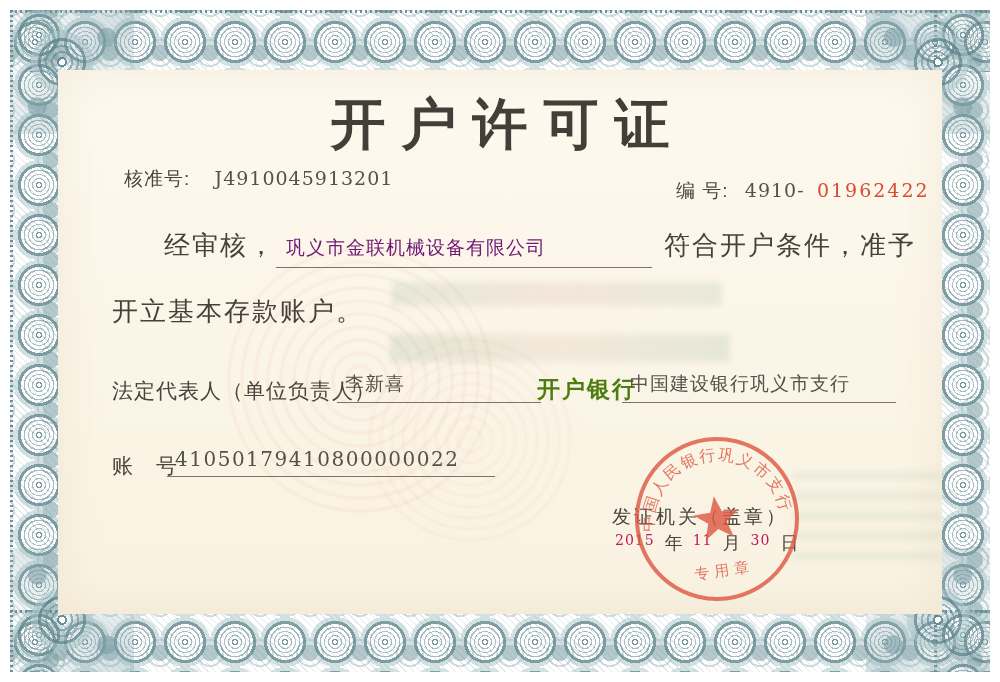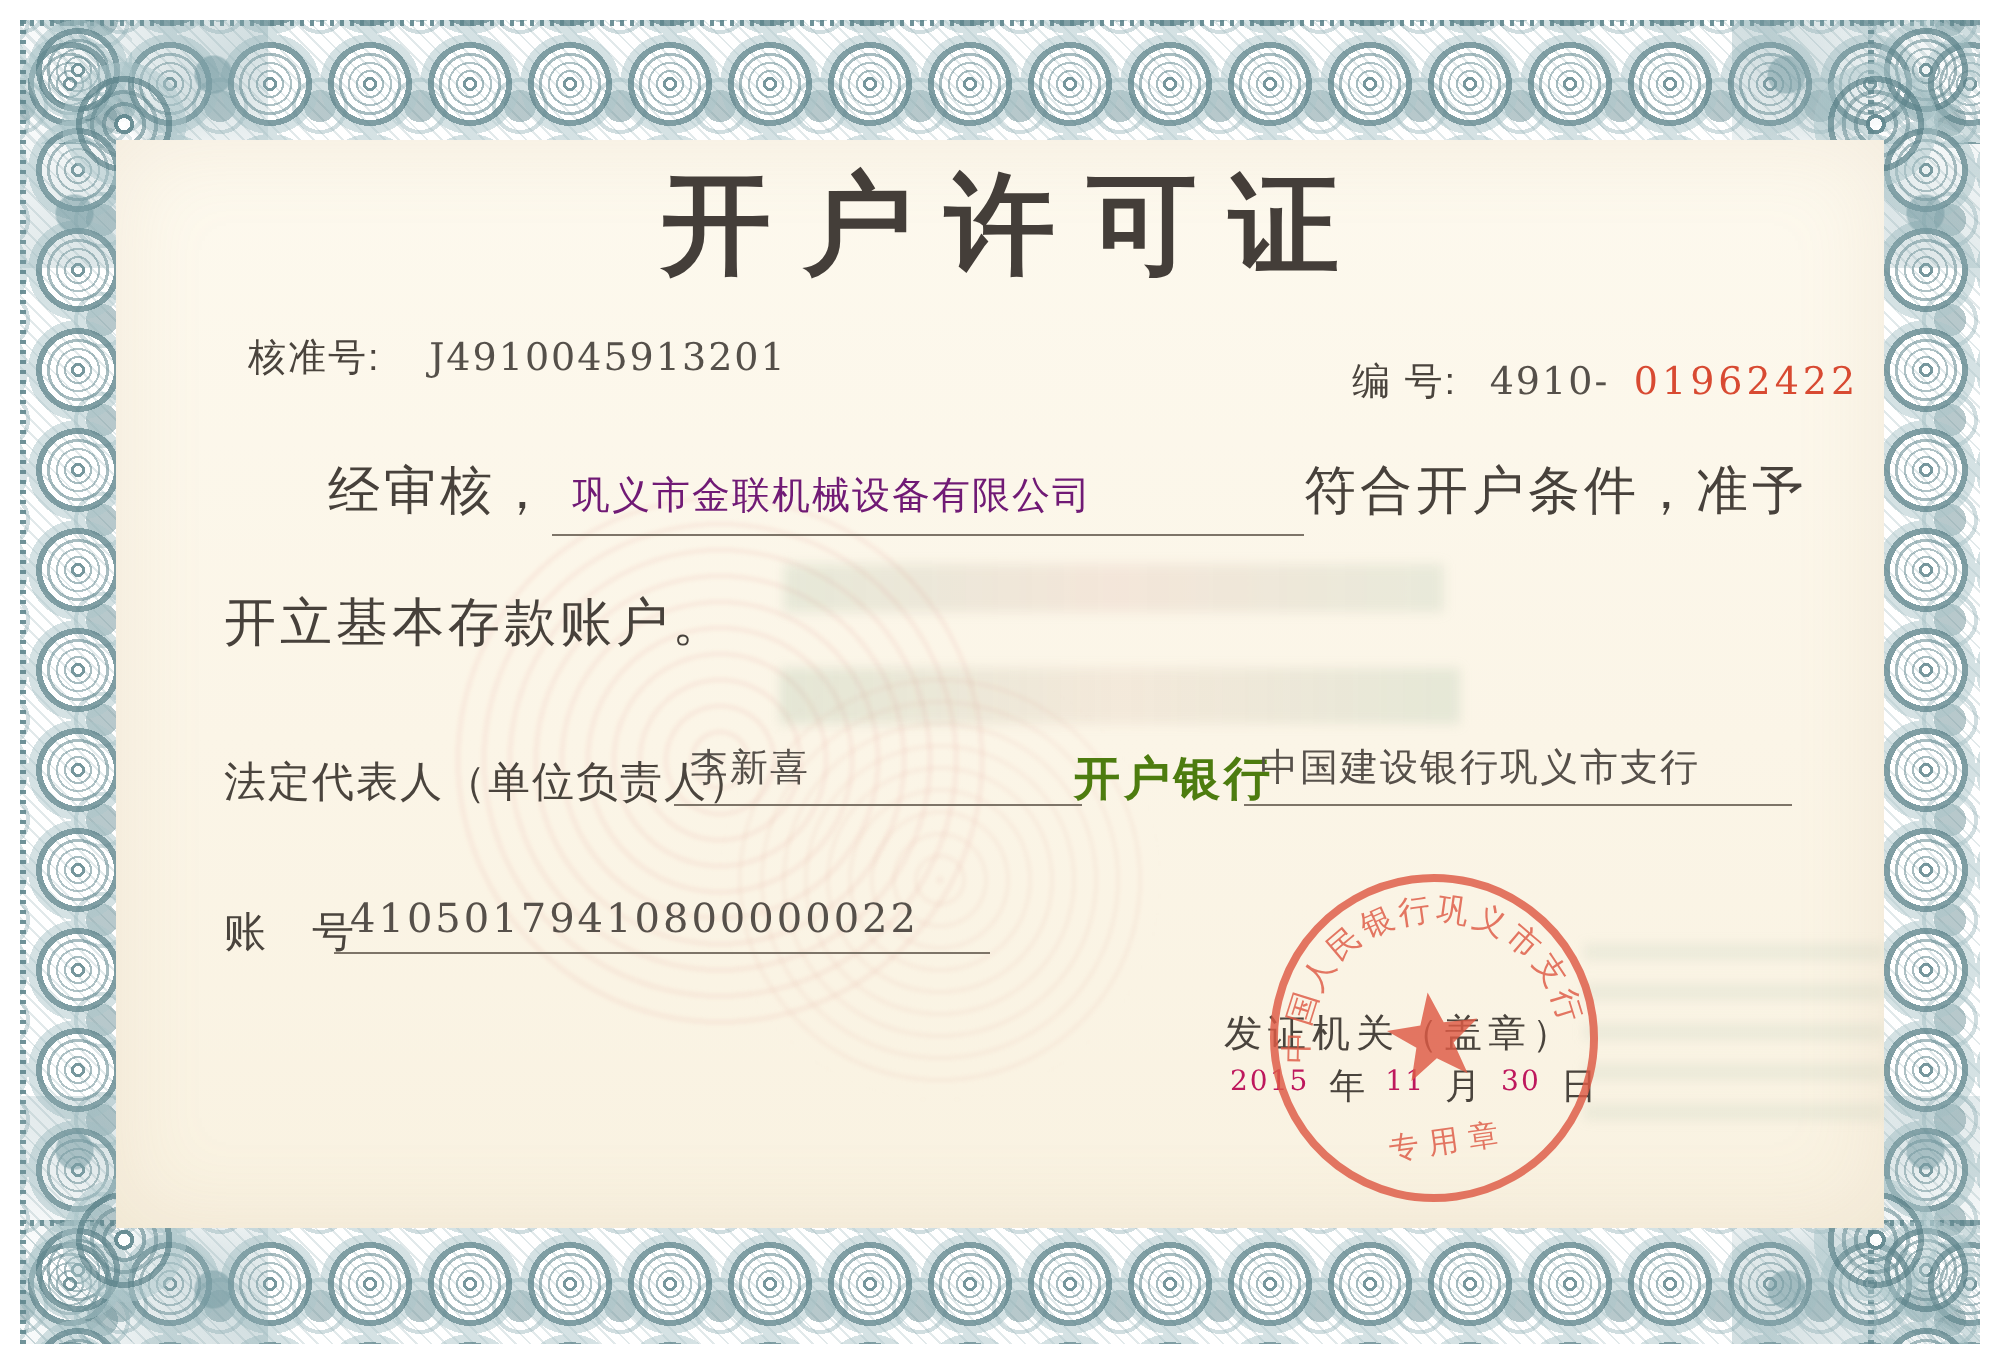--- a/index.html
+++ b/index.html
@@ -70,37 +70,37 @@
     background:linear-gradient(90deg, rgba(150,180,150,.20), rgba(205,150,140,.16), rgba(150,180,150,.18)); filter:blur(3px); }
   .wm-ghost2 { left:390px; top:334px; width:340px; height:28px;
     background:linear-gradient(90deg, rgba(146,178,148,.22), rgba(200,160,140,.14), rgba(146,178,148,.20)); filter:blur(3px); }
   .wm-ghost3 { left:792px; top:472px; width:150px; height:100px;
     background:repeating-linear-gradient(180deg, rgba(150,180,155,.14) 0 8px, rgba(255,255,255,0) 8px 20px); filter:blur(3px); }
 
   
   .content { position:absolute; inset:0; z-index:5; color:#4a443d; }
   .abs { position:absolute; }
   .title {
-    left:0; right:0; top:76px; text-align:center;
+    left:0; right:0; top:88px; text-align:center;
     font-family:"DejaVu Serif","Liberation Serif",serif;
     font-size:55px; font-weight:700; letter-spacing:16px; text-indent:16px;
     color:#443e39;
   }
   .meta { font-size:19px; letter-spacing:1px; color:#4a443d; }
   .sernum {
     font-family:"DejaVu Serif","Liberation Serif",serif;
     color:#55504a; letter-spacing:1px;
   }
   .red { color:#d84a32; font-family:"DejaVu Serif","Liberation Serif",serif; letter-spacing:2px; }
   .bodytext { font-size:26px; color:#47413b; letter-spacing:2px; }
   .line1 { left:164px; top:228px; display:flex; align-items:baseline; }
   .uline { border-bottom:1.5px solid #7d7468; }
   .company { display:inline-block; width:362px; font-size:19px; letter-spacing:1px;
     color:#701a75; padding:6px 4px 6px 10px; }
-  .suffix { }
+  .suffix { margin-left:12px; }
   .line2 { left:112px; top:294px; }
   .flabel { font-size:21px; letter-spacing:1px; color:#4a443d; }
   .blabel { font-size:23px; font-weight:600; letter-spacing:2px; color:#4d7c0f;text-align:center; }
   .vbox { font-size:19px; color:#56504a; letter-spacing:1px; padding:0 4px 5px 8px; }
   .acct { font-family:"DejaVu Serif","Liberation Serif",serif; font-size:20px; letter-spacing:1.5px; }
   .issuer-label { left:612px; top:504px; font-size:19px; letter-spacing:3px; color:#4a443d; }
   .dateline { left:612px; top:531px; font-size:18px; color:#4a443d; }
   .dateline .num {
     font-family:"DejaVu Serif","Liberation Serif",serif; font-size:14px;
     position:relative; top:-4px; margin:0 3px; letter-spacing:1px; color:#be185d;

